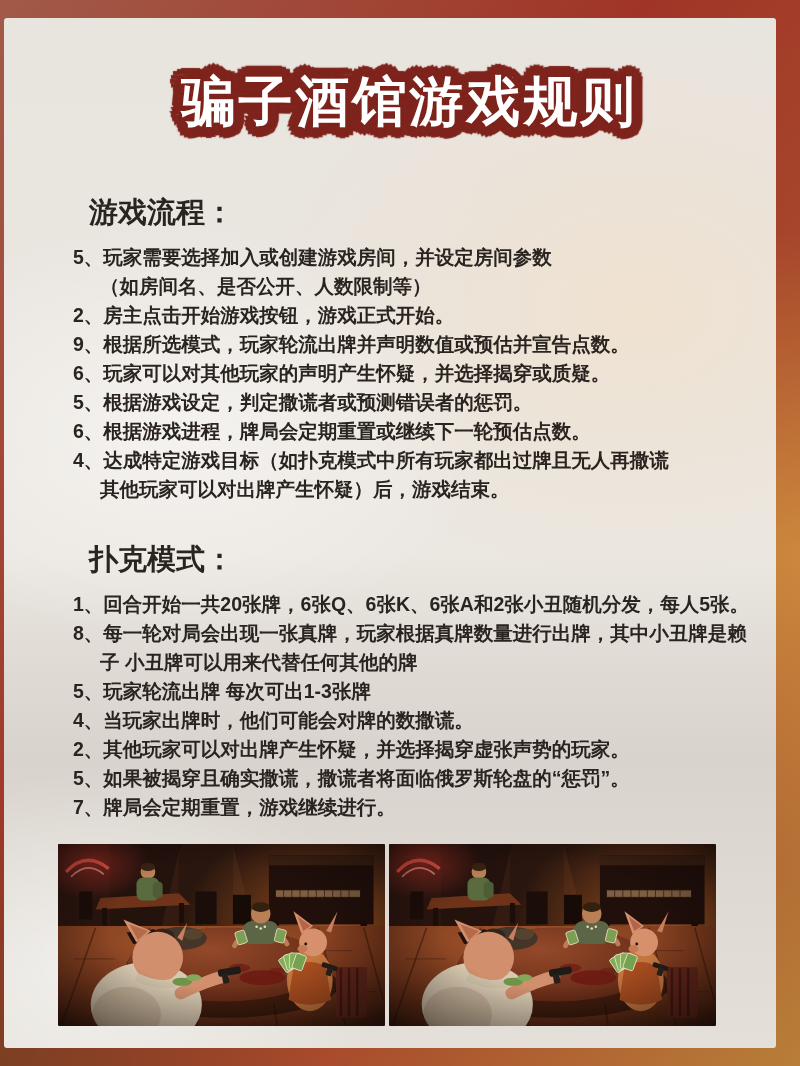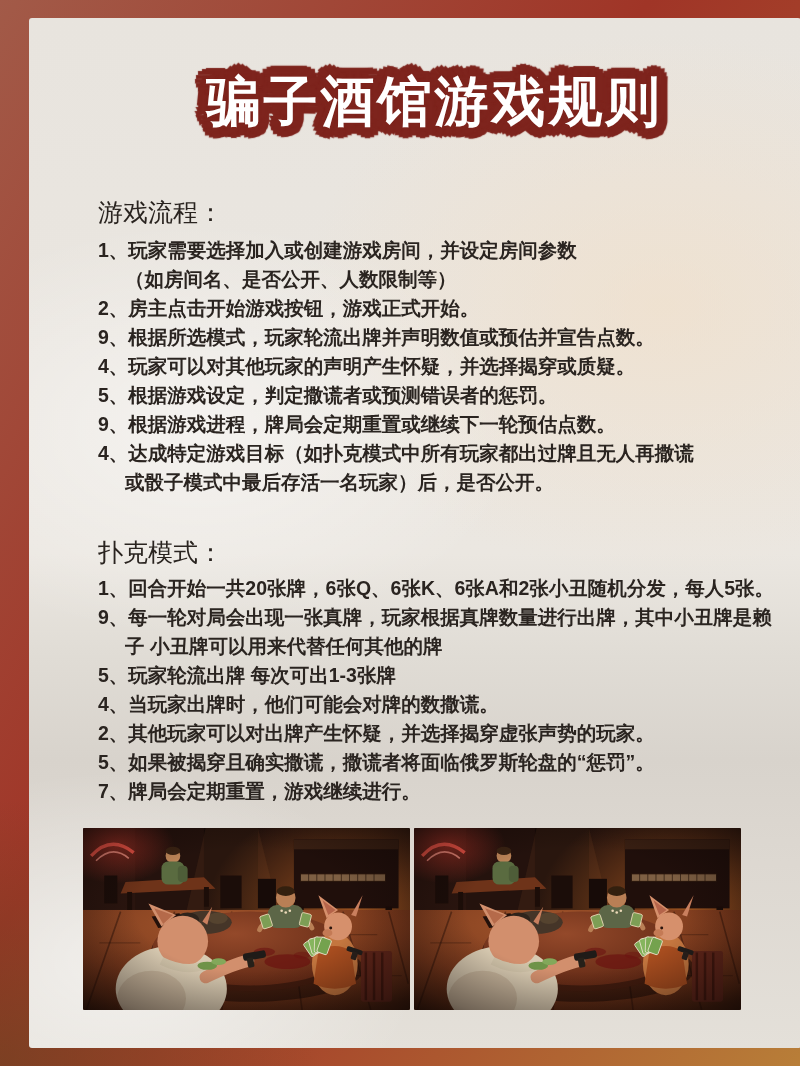--- a/index.html
+++ b/index.html
@@ -10,42 +10,42 @@
   
   .frame{
     position:absolute;inset:0;
     background:
       radial-gradient(620px 520px at 100% 52%, rgba(214,152,66,0.75), rgba(214,152,66,0) 62%),
       radial-gradient(520px 430px at 0% 100%, rgba(108,66,32,0.7), rgba(108,66,32,0) 62%),
       linear-gradient(125deg,#a25a48 0%,#a03527 42%,#a84a2c 68%,#b87e38 100%);
   }
   
   .page{
-    position:absolute;left:29px;top:18px;width:772px;height:1030px;
+    position:absolute;left:4px;top:18px;width:772px;height:1030px;
     border-radius:3px;overflow:hidden;
     background:
       radial-gradient(500px 320px at 22% 40%, rgba(255,255,255,0.50), rgba(255,255,255,0) 65%),
       radial-gradient(560px 420px at 82% 28%, rgba(243,222,196,0.55), rgba(243,222,196,0) 65%),
       radial-gradient(460px 300px at 12% 92%, rgba(255,255,255,0.55), rgba(255,255,255,0) 65%),
       linear-gradient(180deg,#e8e4de 0%,#ebe7e1 52%,#e0dcd5 62%,#d8d3cc 72%,#ddd8d1 82%,#e4e0d9 100%);
   }
   .content{position:relative;height:100%;box-sizing:border-box;padding:0 30px 0 69px;}
   .title{
     margin:40px 0 0;text-align:center;
     font-size:54px;line-height:86px;font-weight:800;letter-spacing:3px;
     color:#ffffff;
     -webkit-text-stroke:6px #181512;paint-order:stroke fill;
     text-shadow:
       0 -11px 1px #7e241d, 8px -8px 1px #7e241d, 11px 0 1px #7e241d, 8px 8px 1px #7e241d,
       0 11px 1px #7e241d, -8px 8px 1px #7e241d, -11px 0 1px #7e241d, -8px -8px 1px #7e241d,
       4px -10px 1px #7e241d, 10px -4px 1px #7e241d, 10px 4px 1px #7e241d, 4px 10px 1px #7e241d,
       -4px 10px 1px #7e241d, -10px 4px 1px #7e241d, -10px -4px 1px #7e241d, -4px -10px 1px #7e241d;
   }
   .section-heading{
-    margin:0;font-size:25px;line-height:30px;font-weight:400;color:#2a2420;
+    margin:16px;font-size:29px;line-height:30px;font-weight:700;color:#2a2420;
   }
   #heading-flow{margin-top:53px;}
   #heading-poker{margin-top:40px;}
   .rules{margin-top:9px;}
   #rules-poker{margin-top:7px;}
   .rule-line{
     font-size:19.5px;line-height:29px;font-weight:700;color:#2a2420;white-space:nowrap;
   }
   .rule-line.cont{padding-left:27px;}
   .gallery{margin:22px 0 0 -15px;display:flex;gap:4px;width:658px;}
@@ -55,35 +55,35 @@
 <body>
 
 <div class="frame">
   <div class="page">
     <div class="content">
 
       <h1 class="title">骗子酒馆游戏规则</h1>
 
       <h2 class="section-heading" id="heading-flow">游戏流程：</h2>
       <div class="rules" id="rules-flow">
-        <div class="rule-line">1、玩家需要选择加入或创建游戏房间，并设定房间参数</div>
+        <div class="rule-line">5、玩家需要选择加入或创建游戏房间，并设定房间参数</div>
         <div class="rule-line cont">（如房间名、是否公开、人数限制等）</div>
         <div class="rule-line">2、房主点击开始游戏按钮，游戏正式开始。</div>
         <div class="rule-line">9、根据所选模式，玩家轮流出牌并声明数值或预估并宣告点数。</div>
-        <div class="rule-line">4、玩家可以对其他玩家的声明产生怀疑，并选择揭穿或质疑。</div>
+        <div class="rule-line">6、玩家可以对其他玩家的声明产生怀疑，并选择揭穿或质疑。</div>
         <div class="rule-line">5、根据游戏设定，判定撒谎者或预测错误者的惩罚。</div>
-        <div class="rule-line">9、根据游戏进程，牌局会定期重置或继续下一轮预估点数。</div>
+        <div class="rule-line">6、根据游戏进程，牌局会定期重置或继续下一轮预估点数。</div>
         <div class="rule-line">4、达成特定游戏目标（如扑克模式中所有玩家都出过牌且无人再撒谎</div>
-        <div class="rule-line cont">或骰子模式中最后存活一名玩家）后，是否公开。</div>
+        <div class="rule-line cont">其他玩家可以对出牌产生怀疑）后，游戏结束。</div>
       </div>
 
       <h2 class="section-heading" id="heading-poker">扑克模式：</h2>
       <div class="rules" id="rules-poker">
         <div class="rule-line">1、回合开始一共20张牌，6张Q、6张K、6张A和2张小丑随机分发，每人5张。</div>
-        <div class="rule-line">9、每一轮对局会出现一张真牌，玩家根据真牌数量进行出牌，其中小丑牌是赖</div>
+        <div class="rule-line">8、每一轮对局会出现一张真牌，玩家根据真牌数量进行出牌，其中小丑牌是赖</div>
         <div class="rule-line cont">子 小丑牌可以用来代替任何其他的牌</div>
         <div class="rule-line">5、玩家轮流出牌 每次可出1-3张牌</div>
         <div class="rule-line">4、当玩家出牌时，他们可能会对牌的数撒谎。</div>
         <div class="rule-line">2、其他玩家可以对出牌产生怀疑，并选择揭穿虚张声势的玩家。</div>
         <div class="rule-line">5、如果被揭穿且确实撒谎，撒谎者将面临俄罗斯轮盘的“惩罚”。</div>
         <div class="rule-line">7、牌局会定期重置，游戏继续进行。</div>
       </div>
 
       <div class="gallery">
 

